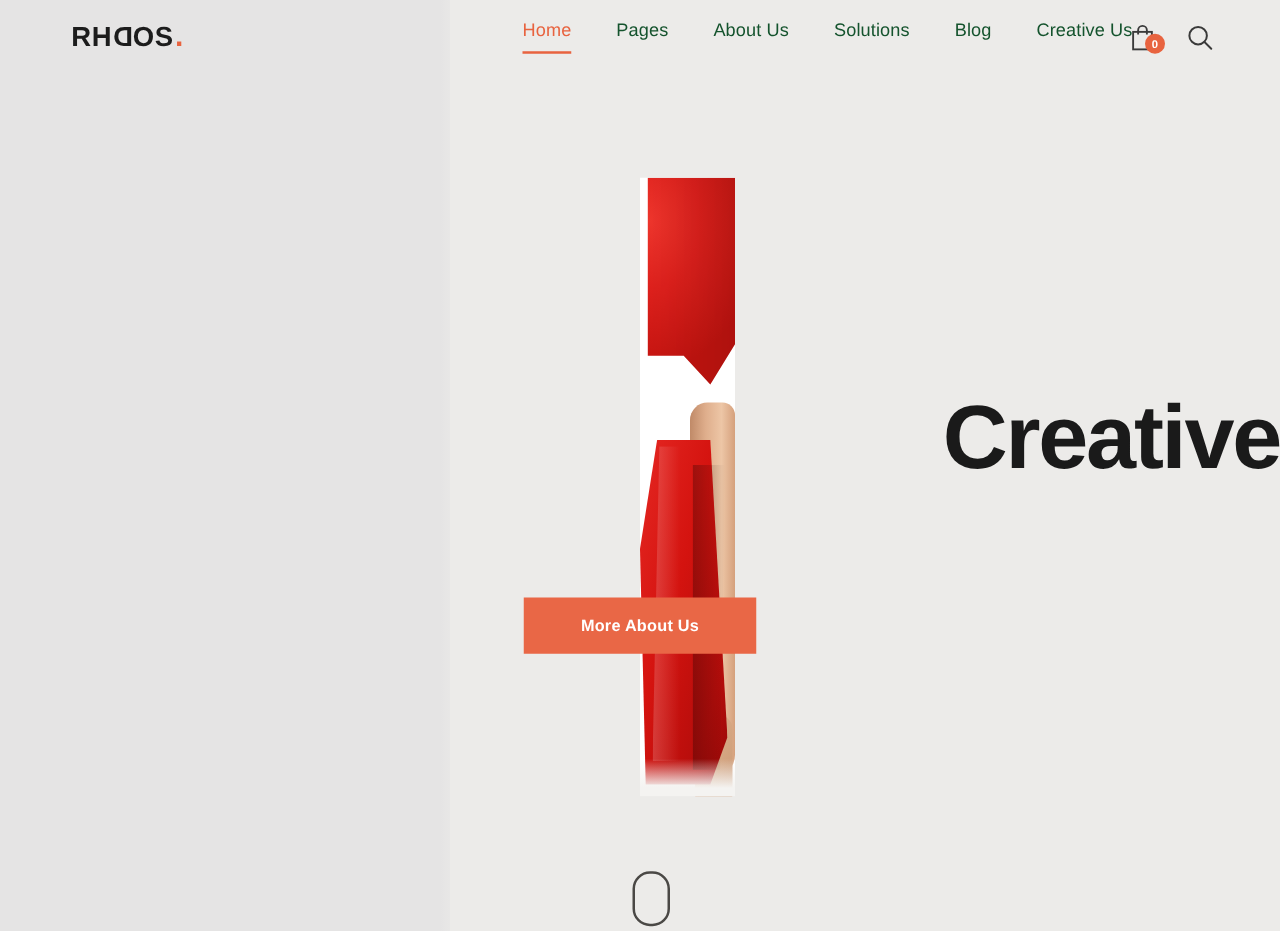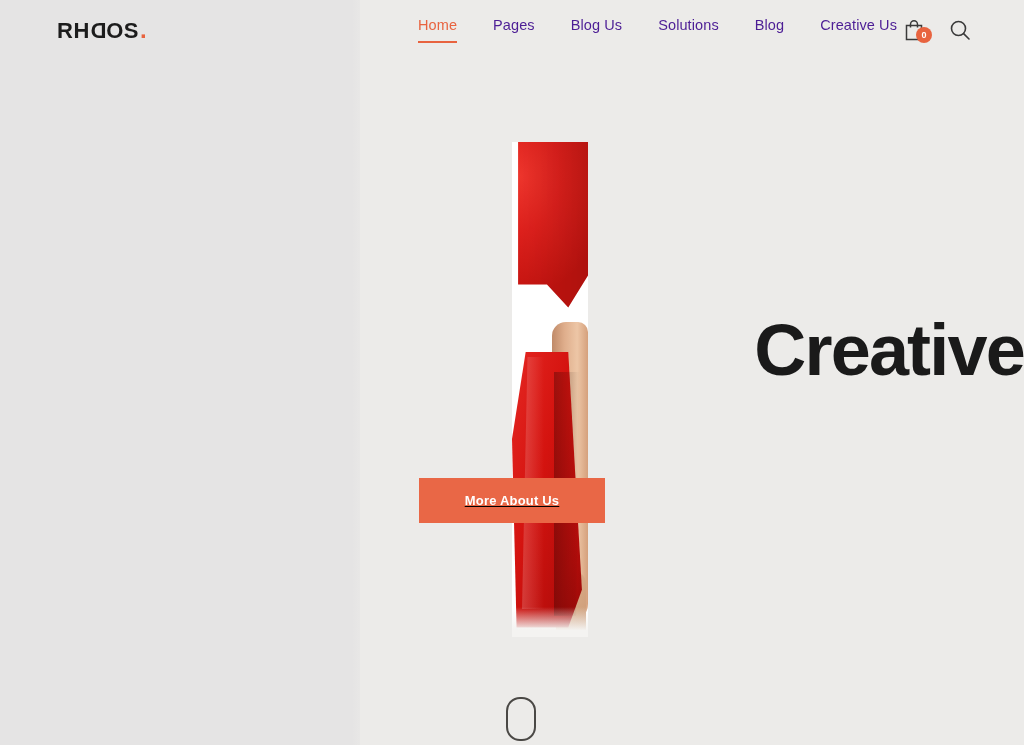--- a/index.html
+++ b/index.html
@@ -177,21 +177,21 @@
     position: absolute;
     left: 400px;
     top: 17px;
     display: flex;
     align-items: flex-start;
     gap: 0;
   }
   .nav-item {
     position: relative;
     font-size: 14.5px;
-    color: #4c1d95;
+    color: #14532d;
     padding: 0 18px 10px 18px;
     cursor: pointer;
     white-space: nowrap;
     letter-spacing: .1px;
   }
   .nav-item.active {
     color: #e8633f;
   }
   .nav-item.active::after {
     content: "";
@@ -264,21 +264,20 @@
     letter-spacing: -2.4px;
   }
   .cta-wrap {
     position: absolute;
     left: 0;
     top: 478px;
     width: 1024px;
     display: flex;
     justify-content: center;
     pointer-events: auto;
-    text-decoration: underline;
   }
   .cta {
     background: #e96746;
     color: #ffffff;
     font-size: 13px;
     font-weight: bold;
     letter-spacing: 0.2px;
     padding: 15px 46px;
     border: none;
     cursor: pointer;
@@ -327,21 +326,21 @@
     <div class="logo">
       <span>RH</span>
         <span class="logo-mirror">D</span>
         <span>OS</span>
         <span class="logo-dot">.</span>
     </div>
 
     <nav class="nav">
       <div class="nav-item active">Home</div>
       <div class="nav-item">Pages</div>
-      <div class="nav-item">Blog Us</div>
+      <div class="nav-item">About Us</div>
       <div class="nav-item">Solutions</div>
       <div class="nav-item">Blog</div>
       <div class="nav-item">Creative Us</div>
     </nav>
 
     <div class="header-actions">
 
       <div class="icon-btn">
         <svg width="20" height="22" viewBox="0 0 20 22">
           <rect x="2.5" y="6.5" width="15" height="14" fill="none" stroke="#3a3a3a" stroke-width="1.5"></rect>

